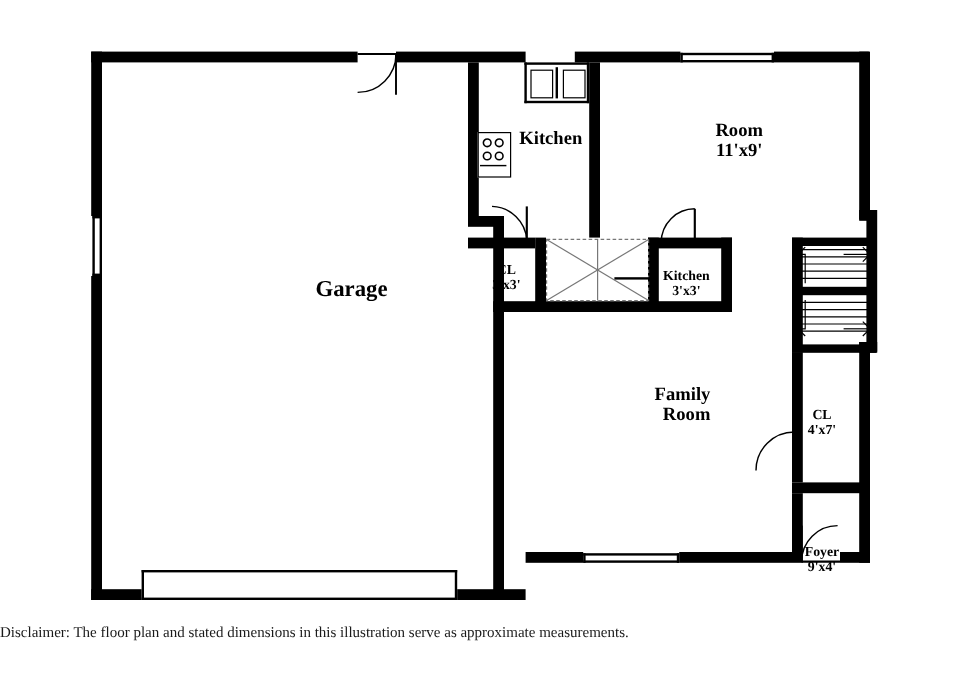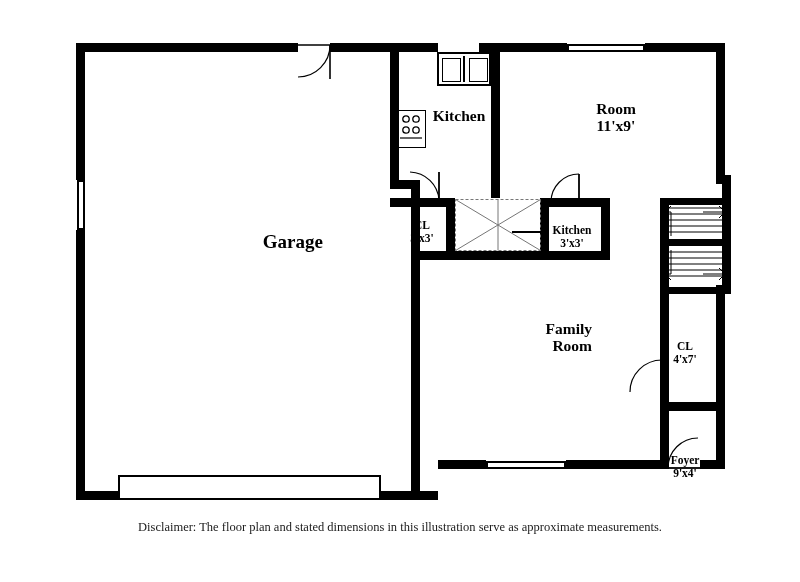--- a/index.html
+++ b/index.html
@@ -42,21 +42,20 @@
   .label .l2 { display: block; }
   .label .l3 { display: block; }
   .lbl-garage { font-size: 19px; }
   .lbl-room   { font-size: 15.5px; }
   .lbl-small  { font-size: 11.5px; }
   .disclaimer {
     position: absolute;
     left: 0;
     top: 518px;
     width: 800px;
-    text-align: center;
     font-size: 12.5px;
     line-height: 1.5;
     font-family: "Liberation Serif", serif;
     color: #1a1a1a;
   }
   .disclaimer span { display: block; }
   svg { overflow: visible; }
 </style>
 </head>
 <body>

